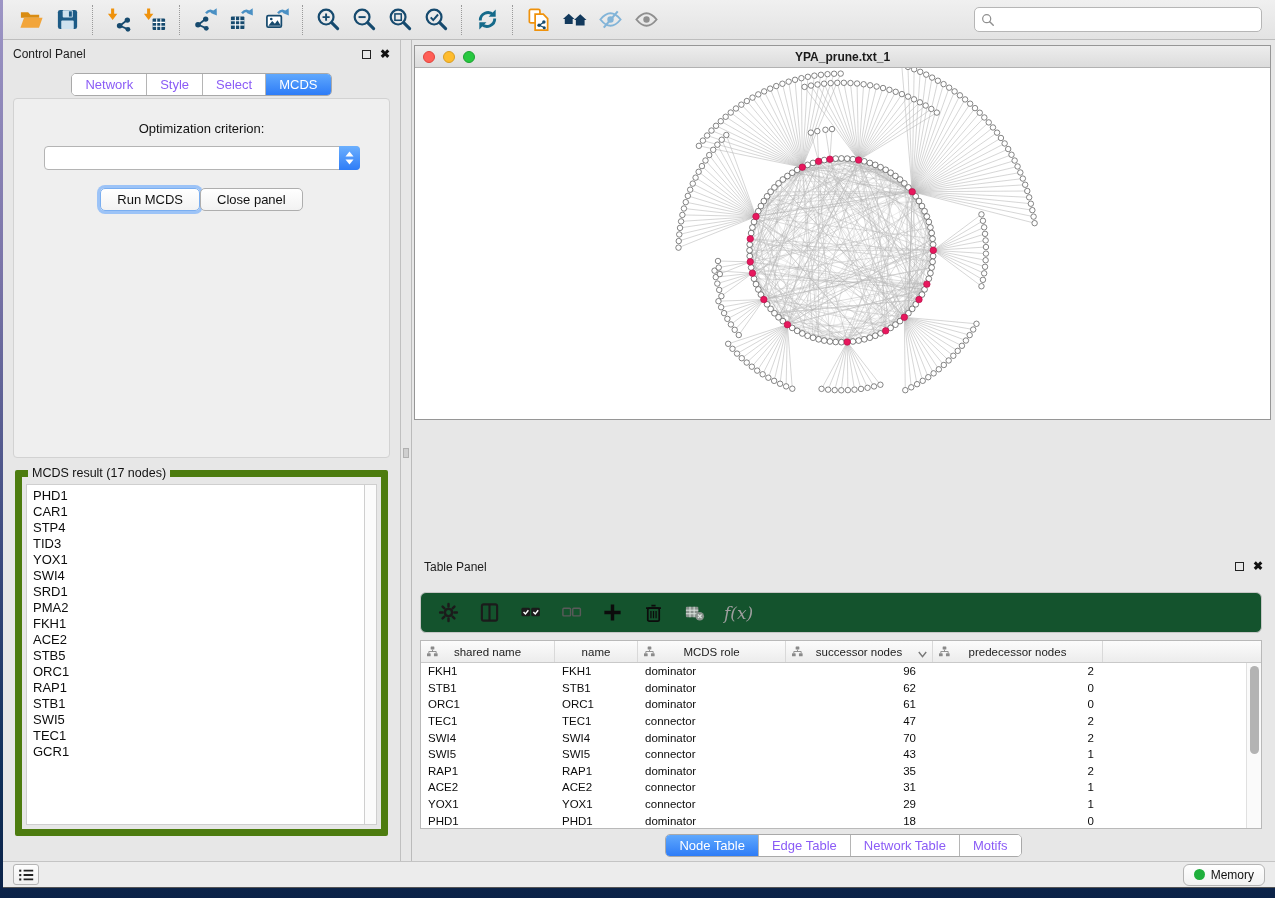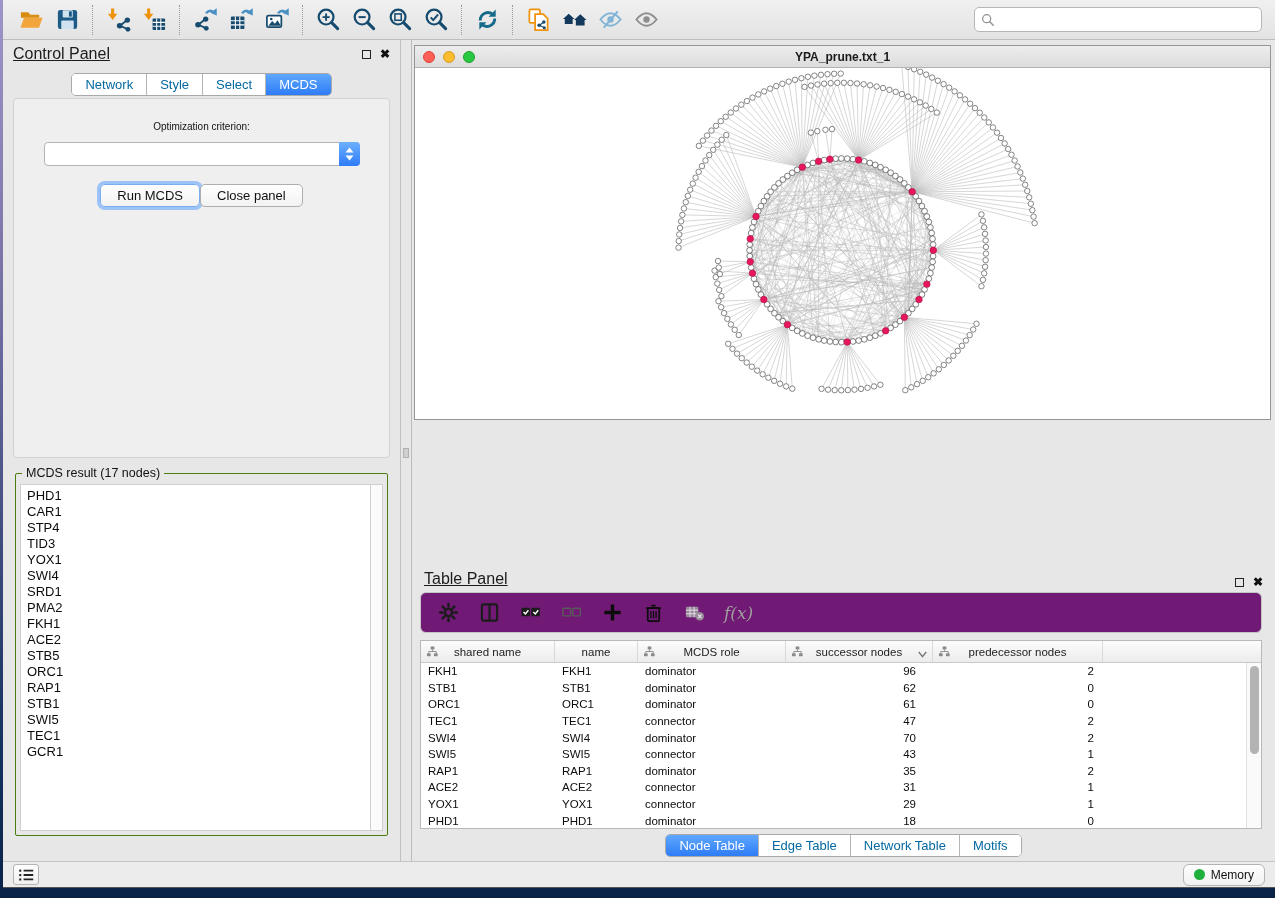--- a/index.html
+++ b/index.html
@@ -18,43 +18,43 @@
   .tb-sep { width:0; height:30px; border-left:1px dotted #9a9a9a; margin:0 7px; }
   .search { margin-left:auto; margin-right:13px; width:288px; height:25px; background:#fff;
     border:1px solid #b6b6b6; border-radius:5px; display:flex; align-items:center; padding:0 6px; }
   .search svg { width:14px; height:14px; flex:0 0 auto; }
   .search input { border:none; outline:none; flex:1; font-size:12px; margin-left:5px; background:transparent; }
 
   
   .control-panel { position:absolute; left:0; top:40px; width:398px; bottom:26px;
     background:#e7e7e7; border-right:1px solid #c0c0c0; }
   .cp-header { height:28px; display:flex; align-items:center; padding:0 10px; }
-  .panel-title { font-size:16px; color:#1c1c1c;text-decoration:underline; }
+  .panel-title { font-size:12px; color:#1c1c1c; }
   .win-btns { margin-left:auto; display:flex; gap:9px; align-items:center; }
   .float-btn { width:9px; height:9px; border:1.5px solid #222; display:inline-block; }
   .close-x { font-size:12px; font-weight:bold; color:#111; line-height:1; }
   .cp-tabs { position:absolute; left:0; right:0; top:33px; display:flex; justify-content:center; }
   .seg { display:flex; border:1px solid #a9a9a9; border-radius:5px; overflow:hidden; background:#fff; }
-  .seg .tab { padding:3px 13px; font-size:13px; color:#0369a1; background:#fff; border-right:1px solid #b5b5b5; cursor:default; }
+  .seg .tab { padding:3px 13px; font-size:13px; color:#8b5cf6; background:#fff; border-right:1px solid #b5b5b5; cursor:default; }
   .seg .tab:last-child { border-right:none; }
   .seg .tab.active { background:linear-gradient(#5fa8fd,#2e7cf7); color:#fff; }
   .tab-content { position:absolute; left:10px; right:10px; top:58px; height:360px;
     background:#efefef; border:1px solid #d2d2d2; border-radius:4px; }
-  .opt-label { text-align:center; margin-top:22px; font-size:10px; color:#111; }
+  .opt-label { text-align:center; margin-top:22px; font-size:13px; color:#111; }
   .select { width:316px; height:24px; margin:10px auto 0; background:#fff; border:1px solid #b4b4b4;
     border-radius:4px; display:flex; align-items:center; position:relative; }
   .select-value { flex:1; text-align:center; font-size:13px; color:#111; padding-right:20px; }
   .select-stepper { position:absolute; right:-1px; top:-1px; width:21px; height:24px; border-radius:0 4px 4px 0;
     background:linear-gradient(#6cb0fe,#2e7cf7); display:flex; flex-direction:column; align-items:center; justify-content:center; gap:2px; }
   .btn-row { display:flex; justify-content:center; margin-top:18px; }
   .mac-btn { font-size:13px; color:#111; background:linear-gradient(#ffffff,#f2f2f2);
     border:1px solid #aeaeae; border-radius:5px; padding:3px 16px; font-family:"Liberation Sans",sans-serif; }
   .mac-btn.focused { box-shadow:0 0 0 3px rgba(110,170,250,.65); border-color:#7aaef0; }
   .result-group { position:absolute; left:12px; right:12px; top:426px; height:370px;
-    border:1px solid #4d7c0f; border-radius:2px; }
+    border:7px solid #4d7c0f; border-radius:2px; }
   .result-group legend { font-size:12.5px; color:#111; margin-left:6px; padding:0 4px; }
   .result-list { position:absolute; left:4px; top:4px; bottom:4px; right:17px; background:#fff;
     border:1px solid #cfcfcf; border-right:none; overflow:hidden; padding:3px 0 0 6px; }
   .result-list div { font-size:13px; color:#0c0c0c; height:16px; line-height:16px; }
   .list-scroll { position:absolute; right:4px; top:4px; bottom:4px; width:13px; background:#fbfbfb;
     border:1px solid #cfcfcf; }
 
   
   .splitter { position:absolute; left:398px; top:40px; width:10px; bottom:26px; background:#e7e7e7; }
   .splitter-grip { position:absolute; left:2px; top:408px; width:6px; height:10px; background:#cfcfcf; border:1px solid #b0b0b0; }
@@ -67,22 +67,22 @@
   .tl { width:12px; height:12px; border-radius:50%; display:inline-block; margin-left:8px; }
   .tl.red { background:#ff5f57; border:1px solid #e0443e; }
   .tl.yellow { background:#febc2e; border:1px solid #d89e24; }
   .tl.green { background:#28c840; border:1px solid #1da133; }
   .net-title { position:absolute; left:0; right:0; text-align:center; font-size:12px; font-weight:bold; color:#1a1a1a; }
   .net-canvas { position:absolute; left:0; right:0; top:22px; bottom:0; background:#fff; }
   .net-canvas svg { width:100%; height:100%; display:block; }
 
   
   .table-panel { position:absolute; left:0; right:0; top:520px; bottom:0; }
-  .tp-header { height:28px; display:flex; align-items:flex-end; padding:0 12px;gap:39px; }
-  .tp-toolbar { position:absolute; left:8px; right:13px; top:32px; height:41px; background:#701a75;
+  .tp-header { height:28px; display:flex; align-items:flex-start; padding:0 12px;gap:39px; }
+  .tp-toolbar { position:absolute; left:8px; right:13px; top:32px; height:41px; background:#14532d;
     border:1px solid #c6c6c6; border-radius:6px; display:flex; align-items:center; gap:19px; padding-left:16px; }
   .tpi { width:22px; height:22px; display:flex; align-items:center; justify-content:center; background:none; border:none; }
   .tpi svg { width:21px; height:21px; }
   .fx-label { font-family:"DejaVu Serif", serif; font-style:italic; font-size:17px; color:#9e9e9e; }
   .tp-table { position:absolute; left:8px; right:13px; top:80px; height:189px; background:#fff; border:1px solid #b9b9b9; }
   .thead { display:flex; height:22px; background:linear-gradient(#fcfcfc,#ececec); border-bottom:1px solid #c9c9c9; }
   .th { position:relative; border-right:1px solid #d9d9d9; display:flex; align-items:center; justify-content:center;
     font-size:11.5px; color:#222; }
   .th .shared-ic { position:absolute; left:6px; top:5px; }
   .th .sort-ic { position:absolute; right:5px; top:7px; }

